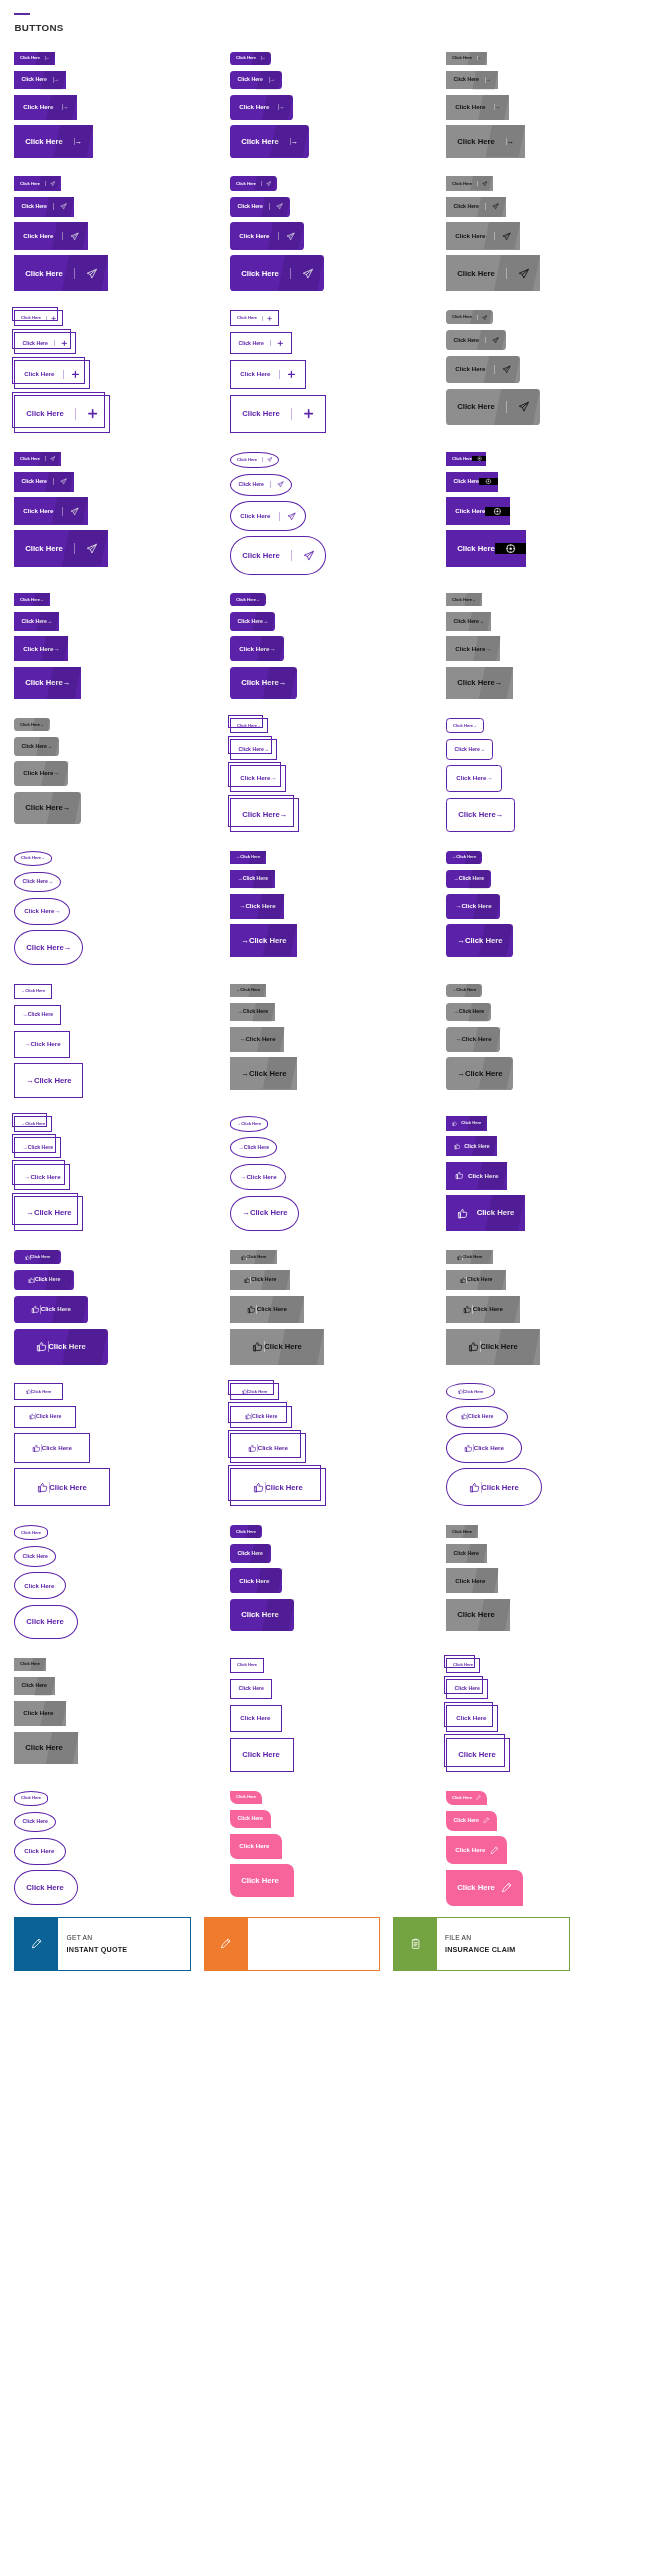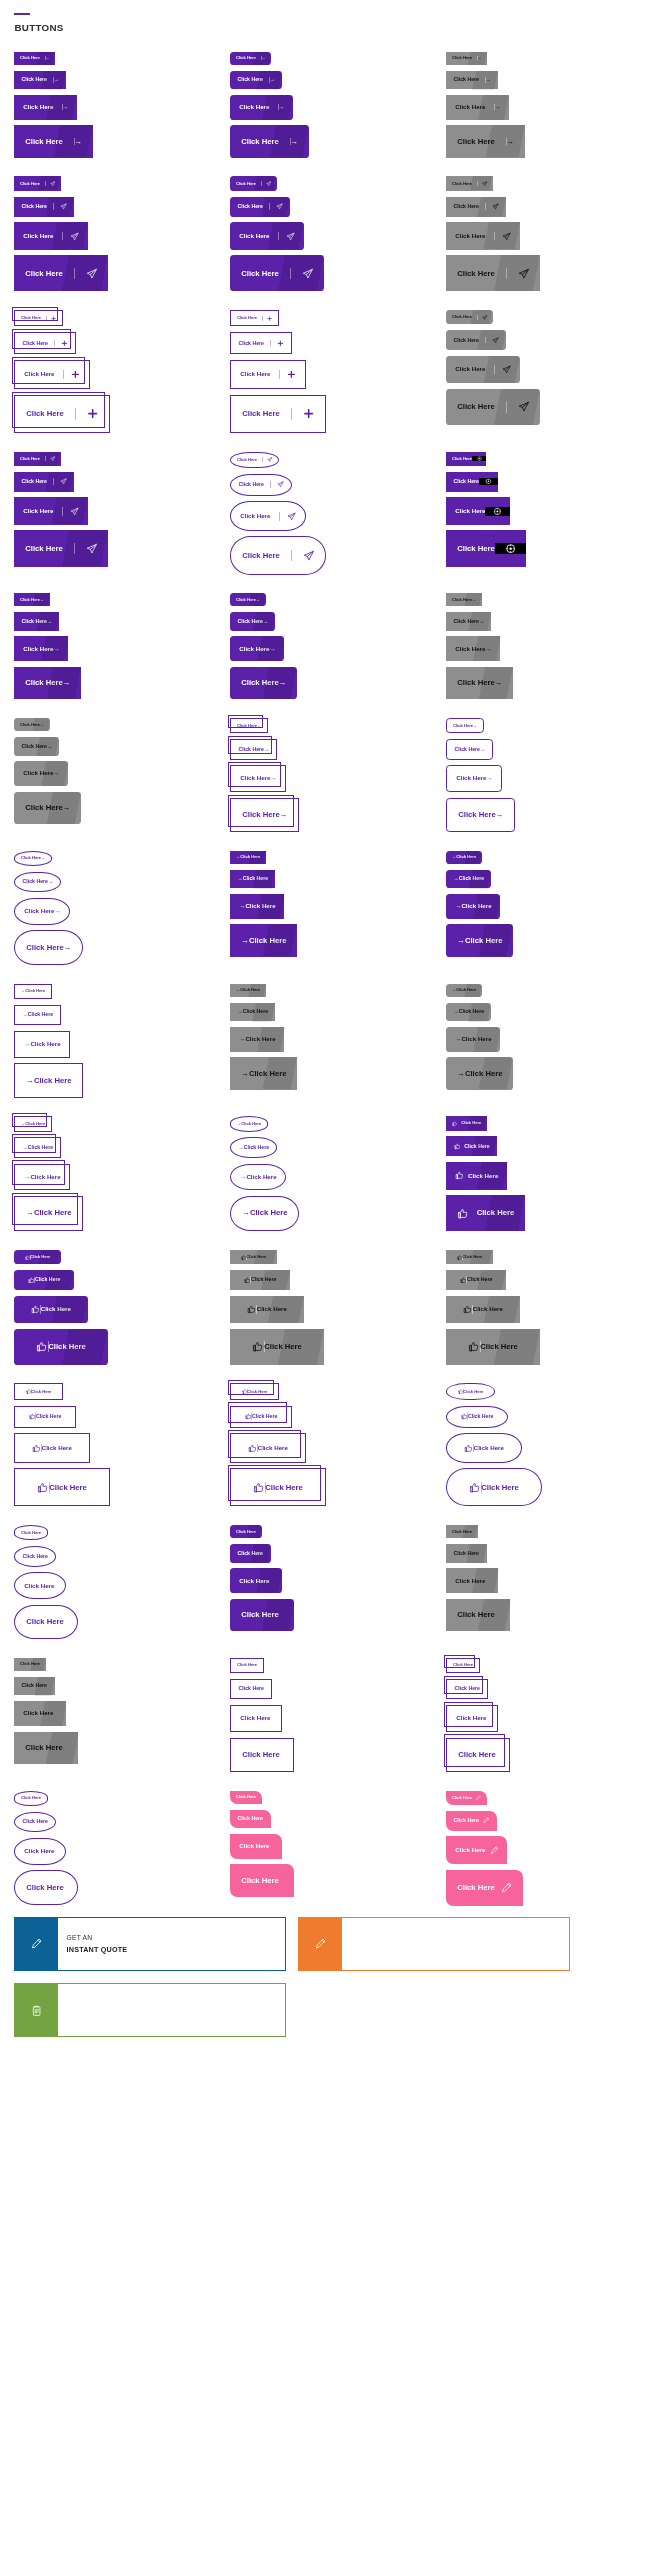--- a/index.html
+++ b/index.html
@@ -131,21 +131,21 @@
   .i2{width:6.7px;height:6.7px;}
   .i3{width:8.8px;height:8.8px;}
   .i4{width:11.3px;height:11.3px;}
 
   
   .arrow{font-weight:bold;line-height:1;}
 
   
   .colored-row{
     display:grid;
-    grid-template-columns:repeat(2, 1fr);
+    grid-template-columns:repeat(3, 1fr);
     gap:12.4px;
     padding:8.2px 14.4px 0 14.4px;
   }
   .cbtn{
     display:flex;align-items:stretch;
     background:#fff;
     border:0.5px solid #d9d9d9;
     min-height:54px;
     text-decoration:none;
     overflow:hidden;
@@ -1457,17 +1457,21 @@
   <a class="cbtn c-green">
     <span class="icon-pane">
       <span class="ico">
       <svg class="i4" viewBox="0 0 24 24" fill="none" stroke="#ffffff" stroke-width="1.7" stroke-linejoin="round" stroke-linecap="round">
         <rect x="5" y="4" width="14" height="18" rx="1.6"></rect>
         <path d="M9 4V2.6h6V4"></path>
         <path d="M8.5 10h7M8.5 13.2h7M8.5 16.4h4.6"></path>
       </svg>
           </span>
     </span>
+    <span class="txt-pane">
+      <span class="t1">FILE AN</span>
+      <span class="t2">INSURANCE CLAIM</span>
+    </span>
   </a>
     </div>
 
 </div>
 
 
 </body></html>

